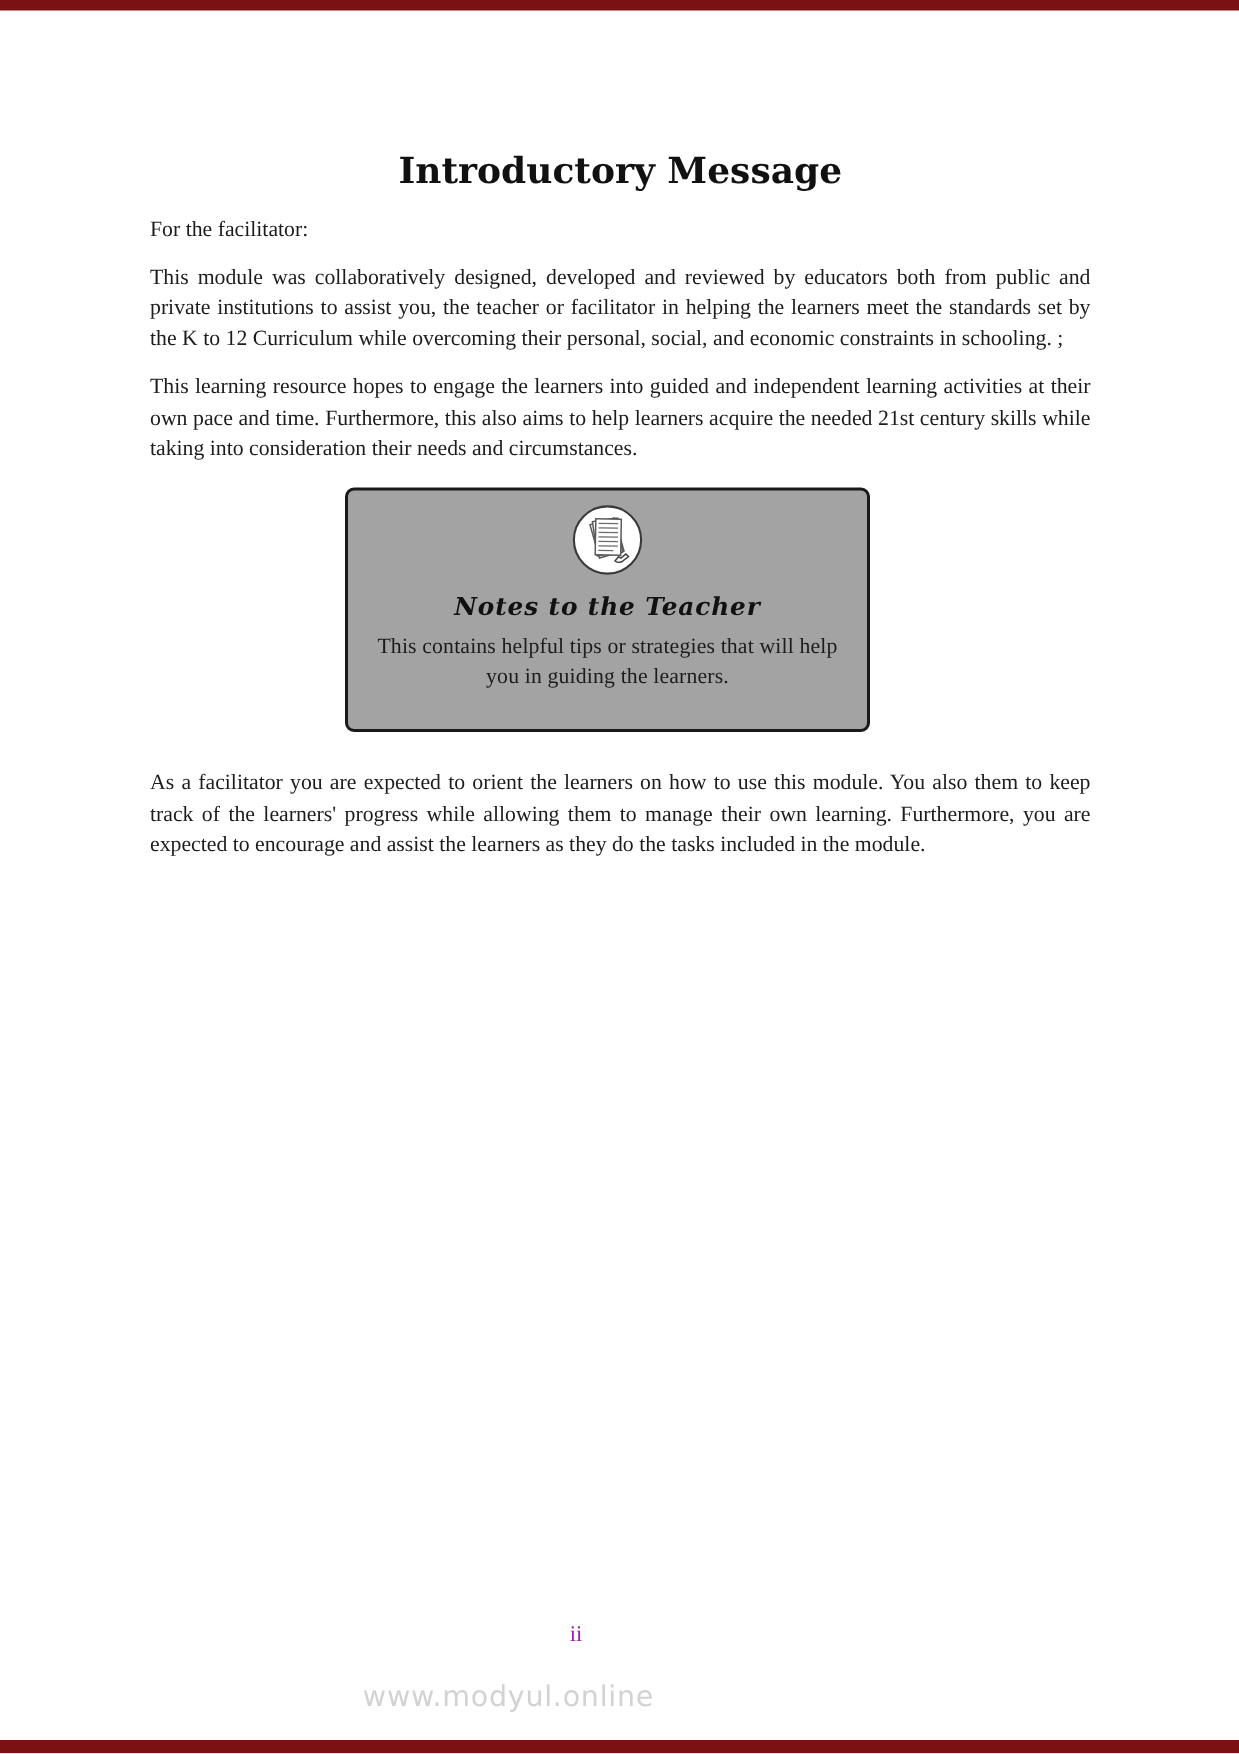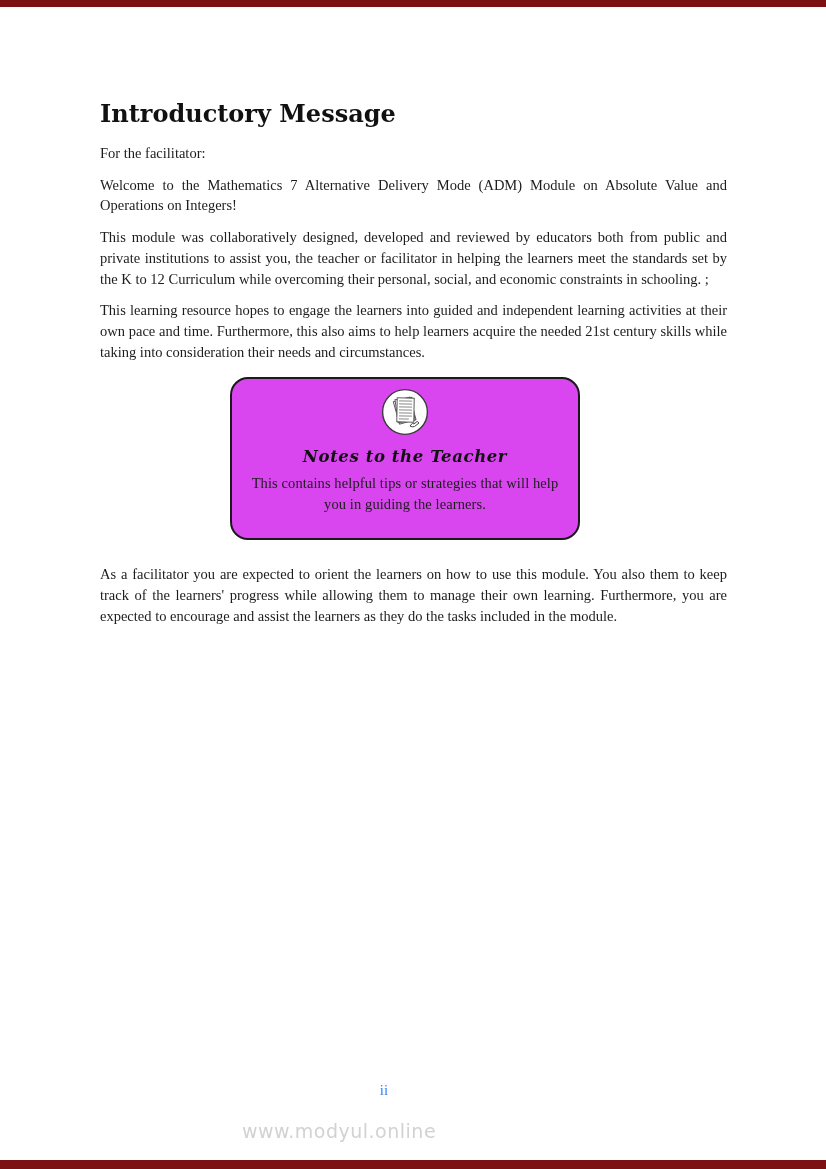--- a/index.html
+++ b/index.html
@@ -27,38 +27,39 @@
     top: 99px;
     width: 627px;
   }
   h1.doc-title {
     margin: 0 0 15px 0;
     font-family: "DejaVu Serif", serif;
     font-weight: bold;
     font-size: 24px;
     line-height: 29px;
     color: #111111;
+    text-align: center;
   }
   p.para {
     margin: 0 0 11px 0;
     font-size: 14.5px;
     line-height: 20.7px;
     text-align: justify;
     text-justify: inter-word;
   }
   p.para.no-justify { text-align: left; }
 
   .notes-box {
     box-sizing: border-box;
     width: 350px;
     height: 163px;
     margin: 15px 0 24px 130px;
     border: 2px solid #1a1a1a;
-    border-radius: 18px;
-    background: #d946ef;
+    border-radius: 6px;
+    background: #a3a3a3;
     padding-top: 9px;
     text-align: center;
   }
   .notes-icon-wrap { height: 48px; }
   .notes-title {
     margin-top: 11px;
     font-family: "DejaVu Serif", serif;
     font-weight: bold;
     font-style: italic;
     font-size: 16.5px;
@@ -74,21 +75,21 @@
     letter-spacing: 0.1px;
   }
 
   .page-number {
     position: absolute;
     top: 1082px;
     left: 0;
     width: 768px;
     text-align: center;
     font-size: 15px;
-    color: #3b82f6;
+    color: #a21caf;
   }
   .watermark {
     position: absolute;
     top: 1120px;
     left: 0;
     width: 678px;
     text-align: center;
     font-family: "DejaVu Sans", sans-serif;
     font-size: 19px;
     letter-spacing: 0.5px;
@@ -98,21 +99,20 @@
 </head>
 <body>
 
 <div class="page">
   <div class="accent-bar top"></div>
 
   <div class="content">
     <h1 class="doc-title">Introductory Message</h1>
 
     <p class="para no-justify">For the facilitator:</p>
-    <p class="para">Welcome to the Mathematics 7 Alternative Delivery Mode (ADM) Module on Absolute Value and Operations on Integers!</p>
     <p class="para">This module was collaboratively designed, developed and reviewed by educators both from public and private institutions to assist you, the teacher or facilitator in helping the learners meet the standards set by the K to 12 Curriculum while overcoming their personal, social, and economic constraints in schooling. ;</p>
     <p class="para">This learning resource hopes to engage the learners into guided and independent learning activities at their own pace and time. Furthermore, this also aims to help learners acquire the needed 21st century skills while taking into consideration their needs and circumstances.</p>
 
     <div class="notes-box">
       <div class="notes-icon-wrap">
         <svg width="48" height="48" viewBox="0 0 48 48" aria-hidden="true">
           <circle cx="24" cy="24" r="22.4" fill="#ffffff" stroke="#3a3a3a" stroke-width="1.4"></circle>
           <g stroke="#5a5a5a" stroke-width="1" fill="#ffffff">
             <rect x="15" y="11" width="17" height="23" transform="rotate(-16 24 22)"></rect>
             <rect x="15.5" y="10.5" width="17" height="23" transform="rotate(-8 24 22)"></rect>

